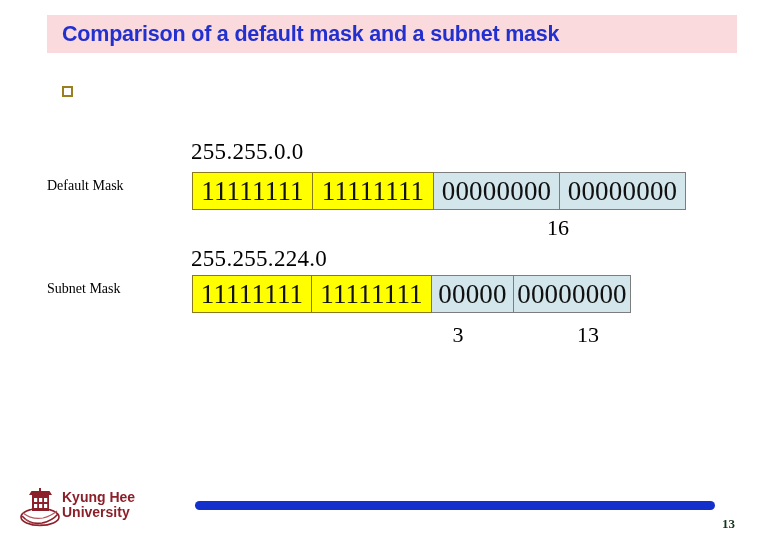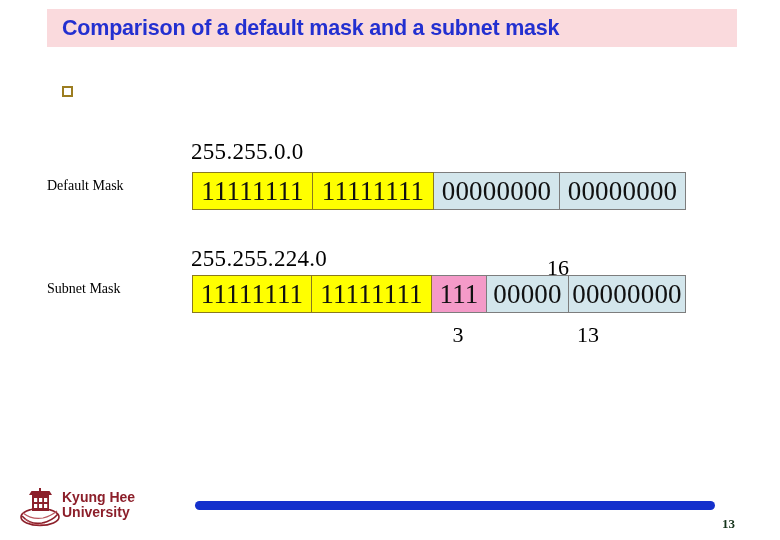--- a/index.html
+++ b/index.html
@@ -12,21 +12,21 @@
     background: #ffffff;
     font-family: "Liberation Sans", sans-serif;
     overflow: hidden;
     position: relative;
   }
 
   
   #title-banner {
     position: absolute;
     left: 47px;
-    top: 9px;
+    top: 15px;
     width: 690px;
     height: 38px;
     background: #fadadd;
   }
   #title-text {
     position: absolute;
     left: 15px;
     top: 50%;
     transform: translateY(-50%);
     white-space: nowrap;
@@ -171,30 +171,29 @@
 
   <div class="serif row-label" style="left:47px; top:178px;">Default Mask</div>
 
   <div class="mask-bar" style="left:192px; top:172px;">
     <div class="seg seg-yellow" style="width:121px;">11111111</div>
     <div class="seg seg-yellow" style="width:121px;">11111111</div>
     <div class="seg seg-blue" style="width:126px;">00000000</div>
     <div class="seg seg-blue" style="width:126px;">00000000</div>
   </div>
 
-  <div class="serif count-label" style="left:528px; top:215px; width:60px;margin-top:40px;">16</div>
+  <div class="serif count-label" style="left:528px; top:215px; width:60px;">16</div>
 
   <div class="serif dotted-label" style="left:191px; top:246px;text-align:right;">255.255.224.0</div>
 
   <div class="serif row-label" style="left:47px; top:281px;">Subnet Mask</div>
 
   <div class="mask-bar" style="left:192px; top:275px;">
     <div class="seg seg-yellow" style="width:120px;">11111111</div>
     <div class="seg seg-yellow" style="width:120px;">11111111</div>
-    <div class="seg seg-pink" style="width:55px;">111</div>
     <div class="seg seg-blue" style="width:82px;">00000</div>
     <div class="seg seg-blue" style="width:117px;">00000000</div>
   </div>
 
   <div class="serif count-label" style="left:430px; top:322px; width:56px;">3</div>
 
   <div class="serif count-label" style="left:558px; top:322px; width:60px;">13</div>
 </div>
 
 <div id="footer-logo">

